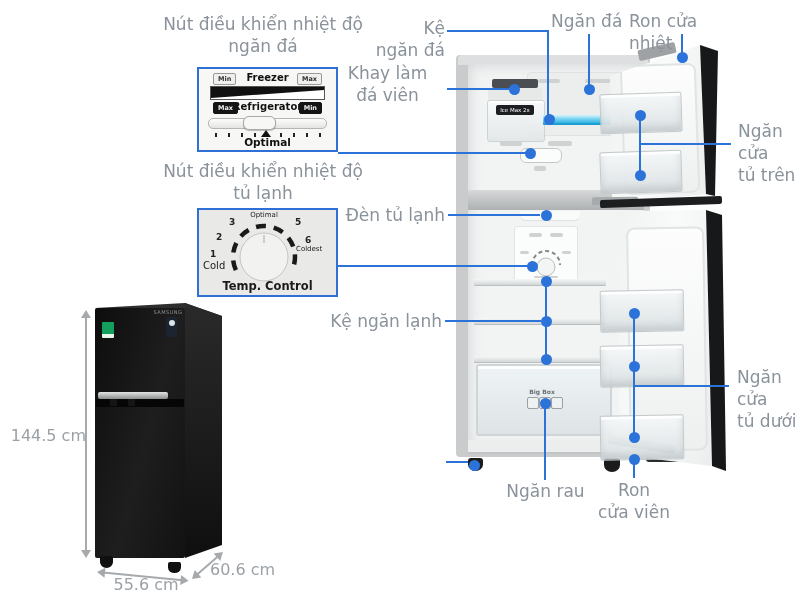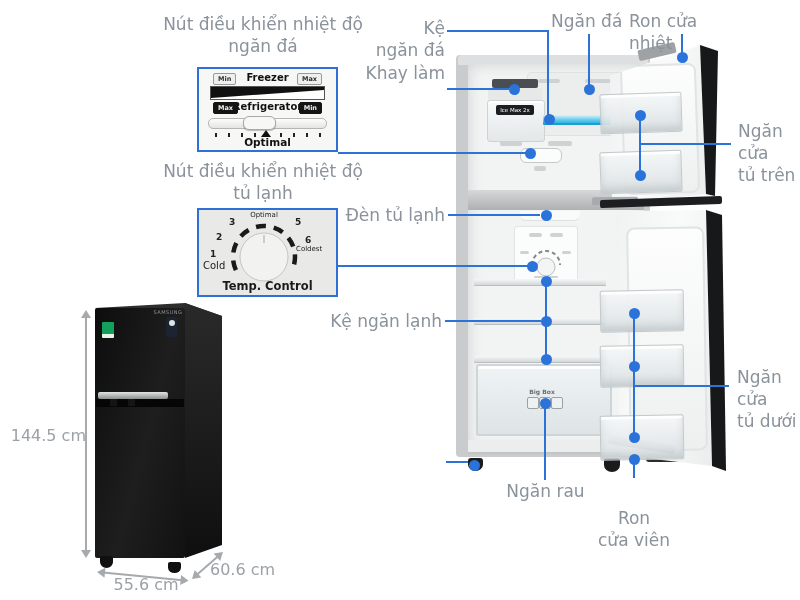--- a/index.html
+++ b/index.html
@@ -222,36 +222,37 @@
   <div class="dot" style="left:628.5px;top:360.5px;"></div>
   <div class="dot" style="left:628.5px;top:431.5px;"></div>
   <div class="dot" style="left:468.5px;top:459.5px;"></div>
   <div class="dot" style="left:539.5px;top:397.5px;"></div>
   <div class="dot" style="left:628.5px;top:453.5px;"></div>
 
   <div class="lbl" style="left:345px;top:17px;width:100px;text-align:right;z-index:5;">
     <div>Kệ</div>
     <div>ngăn đá</div>
   </div>
-  <div class="lbl" style="left:330px;top:62px;width:115px;text-align:right;z-index:5;">
+  <div class="lbl" style="left:330px;top:62px;width:115px;text-align:center;z-index:5;">
     <div>Khay làm</div>
+    <div>đá viên</div>
   </div>
   <div class="lbl" style="left:551px;top:10px;width:72px;z-index:5;">Ngăn đá</div>
   <div class="lbl" style="left:629px;top:10px;width:110px;z-index:5;">Ron cửa nhiệt</div>
   <div class="lbl" style="left:738px;top:120px;width:60px;z-index:5;">
     <div>Ngăn</div>
     <div>cửa</div>
     <div>tủ trên</div>
   </div>
   <div class="lbl" style="left:328px;top:310px;width:114px;text-align:right;z-index:5;">Kệ ngăn lạnh</div>
   <div class="lbl" style="left:330px;top:204px;width:115px;text-align:right;z-index:5;">Đèn tủ lạnh</div>
   <div class="lbl" style="left:737px;top:366px;width:62px;z-index:5;">
     <div>Ngăn</div>
     <div>cửa</div>
     <div>tủ dưới</div>
   </div>
   <div class="lbl" style="left:495px;top:480px;width:101px;text-align:center;z-index:5;">Ngăn rau</div>
-  <div class="lbl" style="left:585px;top:479px;width:98px;text-align:center;z-index:5;margin-top:28px;">
+  <div class="lbl" style="left:585px;top:479px;width:98px;text-align:center;z-index:5;">
     <div>Ron</div>
     <div>cửa viên</div>
   </div>
 
 </div>
 
 </body></html>

